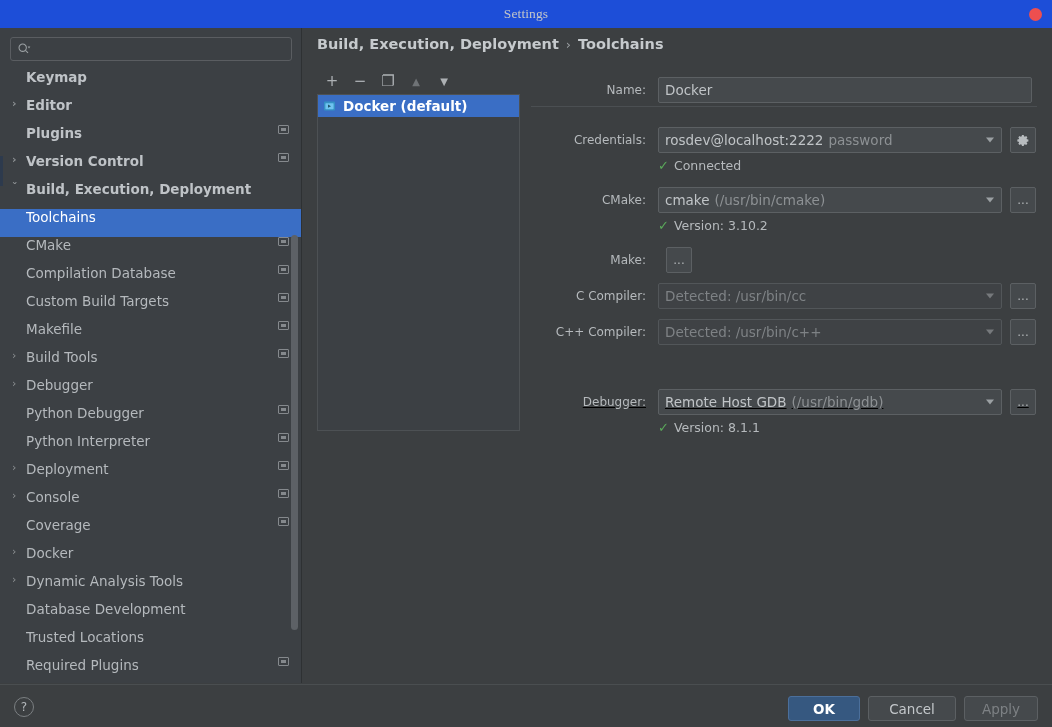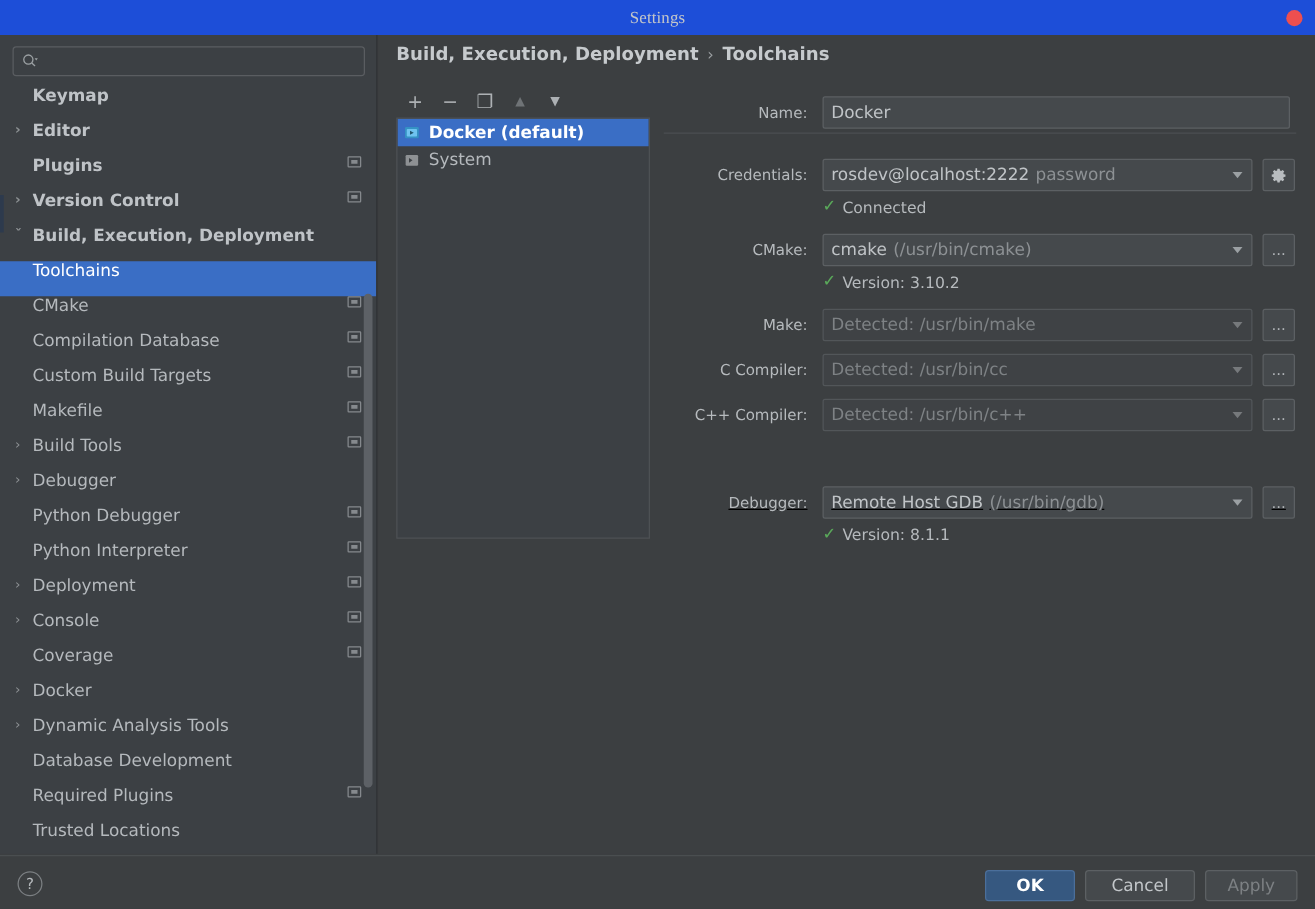--- a/index.html
+++ b/index.html
@@ -305,26 +305,26 @@
       <div class="tree-row indent2 ">
         <span class="chev" style="width: 14px; margin-left: -18px;">›</span>
         <span class="lbl">Dynamic Analysis Tools</span>
       </div>
       <div class="tree-row indent2 ">
         <span class="chev spacer" style="width: 14px; margin-left: -18px;"></span>
         <span class="lbl">Database Development</span>
       </div>
       <div class="tree-row indent2 ">
         <span class="chev spacer" style="width: 14px; margin-left: -18px;"></span>
+        <span class="lbl">Trusted Locations</span>
+      </div>
+      <div class="tree-row indent2 ">
+        <span class="chev spacer" style="width: 14px; margin-left: -18px;"></span>
         <span class="lbl">Required Plugins</span>
         <span class="modbadge"></span>
-      </div>
-      <div class="tree-row indent2 ">
-        <span class="chev spacer" style="width: 14px; margin-left: -18px;"></span>
-        <span class="lbl">Trusted Locations</span>
       </div>
     </div>
 
   <div class="sb-scroll"></div>
 </div>
 
 <div class="content">
 
   <div class="breadcrumb">
     <span>Build, Execution, Deployment</span>
@@ -342,27 +342,20 @@
       </div>
     <div class="list-box" id="toolchain-list">
         <div class="list-row selected">
           <span class="docker-ic"><svg width="14" height="13" viewBox="0 0 14 13">
               <rect x="1" y="1.5" width="11" height="9" rx="1" fill="#3592c4"></rect>
               <rect x="2.4" y="3.2" width="8.2" height="6" rx="0.6" fill="#6fc3f0"></rect>
               <path d="M5 4.6 L8 6.2 L5 7.8 Z" fill="#22566f"></path>
             </svg></span>
           <span>Docker (default)</span>
         </div>
-        <div class="list-row">
-          <span class="sys-ic"><svg width="14" height="13" viewBox="0 0 14 13">
-              <rect x="1.5" y="2" width="10" height="8.5" rx="1" fill="#8e9194"></rect>
-              <path d="M4.2 4.3 L7 6.2 L4.2 8.2 Z" fill="#3c4044"></path>
-            </svg></span>
-          <span>System</span>
-        </div>
       </div>
   </div>
 
   <div class="form">
 
     <div class="sep-line"></div>
 
     <div class="row" style="margin-top:8px;">
       <div class="lab">Name:</div>
       <div class="field plain">
@@ -398,24 +391,20 @@
       </div>
       <div class="sidebtn">...</div>
     </div>
     <div class="status">
       <span class="check">✓</span>
       <span>Version: 3.10.2</span>
     </div>
 
     <div class="row" style="margin-top:10px;">
       <div class="lab sub">Make:</div>
-      <div class="field combo disabled">
-        <span>Detected: /usr/bin/make</span>
-        <span class="arrow dim"></span>
-      </div>
       <div class="sidebtn">...</div>
     </div>
 
     <div class="row" style="margin-top:8px;">
       <div class="lab sub">C Compiler:</div>
       <div class="field combo disabled">
         <span>Detected: /usr/bin/cc</span>
         <span class="arrow dim"></span>
       </div>
       <div class="sidebtn">...</div>

